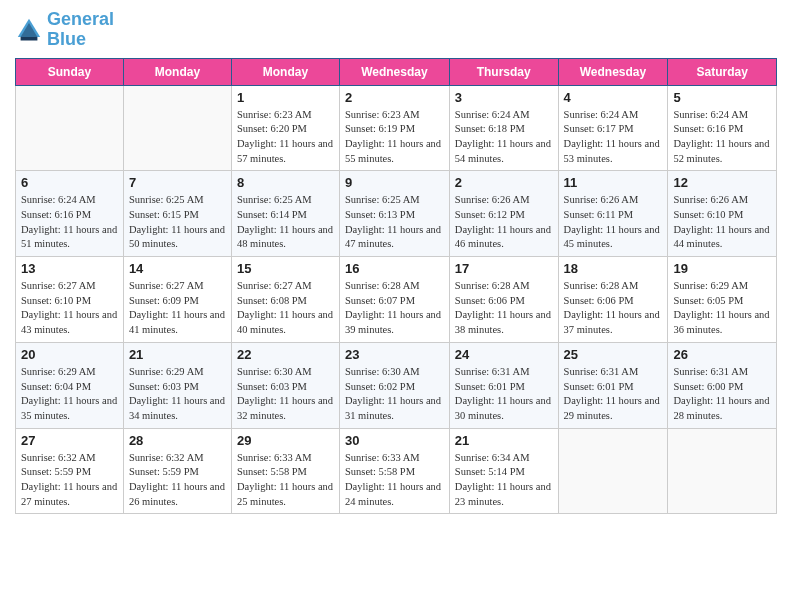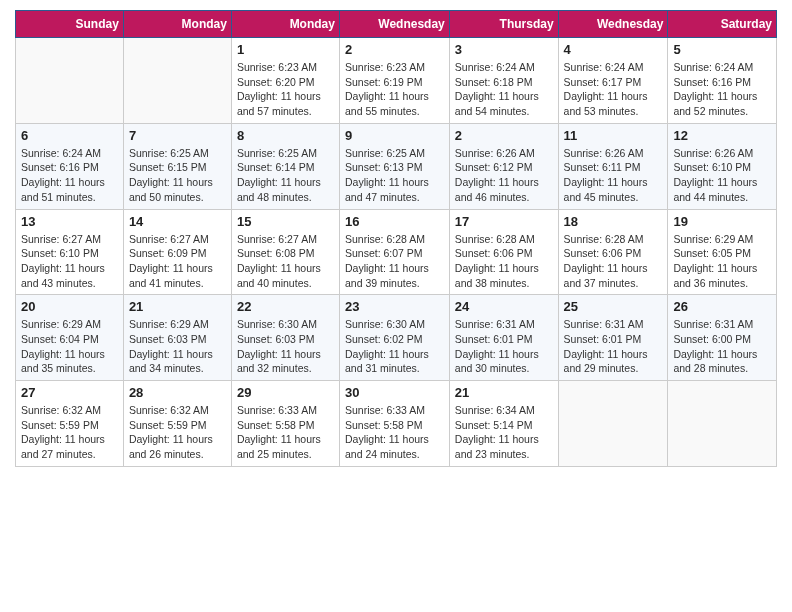--- a/index.html
+++ b/index.html
@@ -53,24 +53,24 @@
       font-size: 14px;
       color: #555;
       margin-top: 2px;
     }
     .calendar-table {
       width: 100%;
       border-collapse: collapse;
       font-size: 11px;
     }
     .calendar-table th {
-      background: #be185d;
+      background: #ec4899;
       color: #fff;
       padding: 6px 4px;
-      text-align: right;
+      text-align: center;
       font-size: 12px;
       font-weight: bold;
       border: 1px solid #2a5a90;
     }
     .calendar-table td {
       border: 1px solid #ccc;
       vertical-align: top;
       padding: 4px 5px;
       min-height: 80px;
       width: 113px;
@@ -85,29 +85,46 @@
       font-size: 13px;
       font-weight: bold;
       color: #222;
       display: block;
       margin-bottom: 3px;
     }
     .cell-info {
       font-size: 10.5px;
       color: #333;
       line-height: 1.4;
+      font-family: Liberation Serif, serif;
     }
     .empty-cell {
       background: #f9f9f9 !important;
     }
   </style>
 </head>
 <body>
 
 <div class="page">
+  <div class="header">
+    <div class="logo">
+      <svg class="logo-icon" viewBox="0 0 40 40" xmlns="http://www.w3.org/2000/svg">
+        <polygon points="20,4 36,30 4,30" fill="#4a9fd4"></polygon>
+        <polygon points="20,10 32,30 8,30" fill="#1a3a5c" opacity="0.5"></polygon>
+        <rect x="8" y="30" width="24" height="5" fill="#1a3a5c"></rect>
+      </svg>
+      <div class="logo-text">
+          <div style="font-size:18px;font-weight:bold;line-height:1.1;color:#1a3a5c"><span>General</span><br><span style="color:#4a9fd4">Blue</span></div>
+        </div>
+    </div>
+    <div class="title-block">
+      <div class="month-title"></div>
+      <div class="location-title"></div>
+    </div>
+  </div>
 
   <table class="calendar-table">
     <thead>
       <tr>
       <th>Sunday</th>
           <th>Monday</th>
           <th>Monday</th>
           <th>Wednesday</th>
           <th>Thursday</th>
           <th>Wednesday</th>

